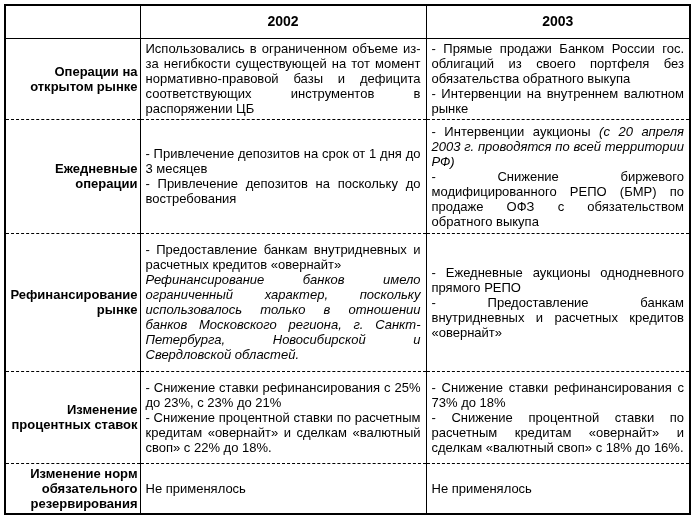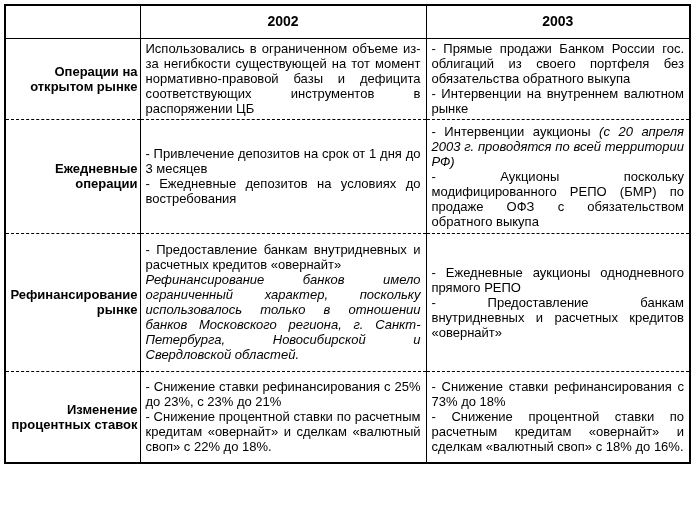--- a/index.html
+++ b/index.html
@@ -98,25 +98,25 @@
           </td>
           <td>
             <p><span>- Прямые продажи Банком России гос. облигаций из своего портфеля без обязательства обратного выкупа</span></p>
             <p><span>- Интервенции на внутреннем валютном рынке</span></p>
           </td>
         </tr>
         <tr>
           <th class="row-label">Ежедневные операции</th>
           <td>
             <p><span>- Привлечение депозитов на срок от 1 дня до 3 месяцев</span></p>
-            <p><span>- Ежедневные депозитов на условиях до востребования</span></p>
+            <p><span>- Привлечение депозитов на поскольку до востребования</span></p>
           </td>
           <td>
             <p><span>- Интервенции аукционы </span><em>(с 20 апреля 2003 г. проводятся по всей территории РФ)</em></p>
-            <p><span>- Аукционы поскольку модифицированного РЕПО (БМР) по продаже ОФЗ с обязательством обратного выкупа</span></p>
+            <p><span>- Снижение биржевого модифицированного РЕПО (БМР) по продаже ОФЗ с обязательством обратного выкупа</span></p>
           </td>
         </tr>
         <tr>
           <th class="row-label">Рефинансирование рынке</th>
           <td>
             <p><span>- Предоставление банкам внутридневных и расчетных кредитов «овернайт»</span></p>
             <p><em>Рефинансирование банков имело ограниченный характер, поскольку использовалось только в отношении банков Московского региона, г. Санкт-Петербурга, Новосибирской и Свердловской областей.</em></p>
           </td>
           <td>
             <p><span>- Ежедневные аукционы однодневного прямого РЕПО</span></p>
@@ -127,15 +127,24 @@
           <th class="row-label">Изменение процентных ставок</th>
           <td>
             <p><span>- Снижение ставки рефинансирования с 25% до 23%, с 23% до 21%</span></p>
             <p><span>- Снижение процентной ставки по расчетным кредитам «овернайт» и сделкам «валютный своп» с 22% до 18%.</span></p>
           </td>
           <td>
             <p><span>- Снижение ставки рефинансирования с 73% до 18%</span></p>
             <p><span>- Снижение процентной ставки по расчетным кредитам «овернайт» и сделкам «валютный своп» с 18% до 16%.</span></p>
           </td>
         </tr>
+        <tr>
+          <th class="row-label">Изменение норм обязательного резервирования</th>
+          <td>
+            <p><span>Не применялось</span></p>
+          </td>
+          <td>
+            <p><span>Не применялось</span></p>
+          </td>
+        </tr>
       </tbody>
   </table>
 </div>
 
 </body></html>

